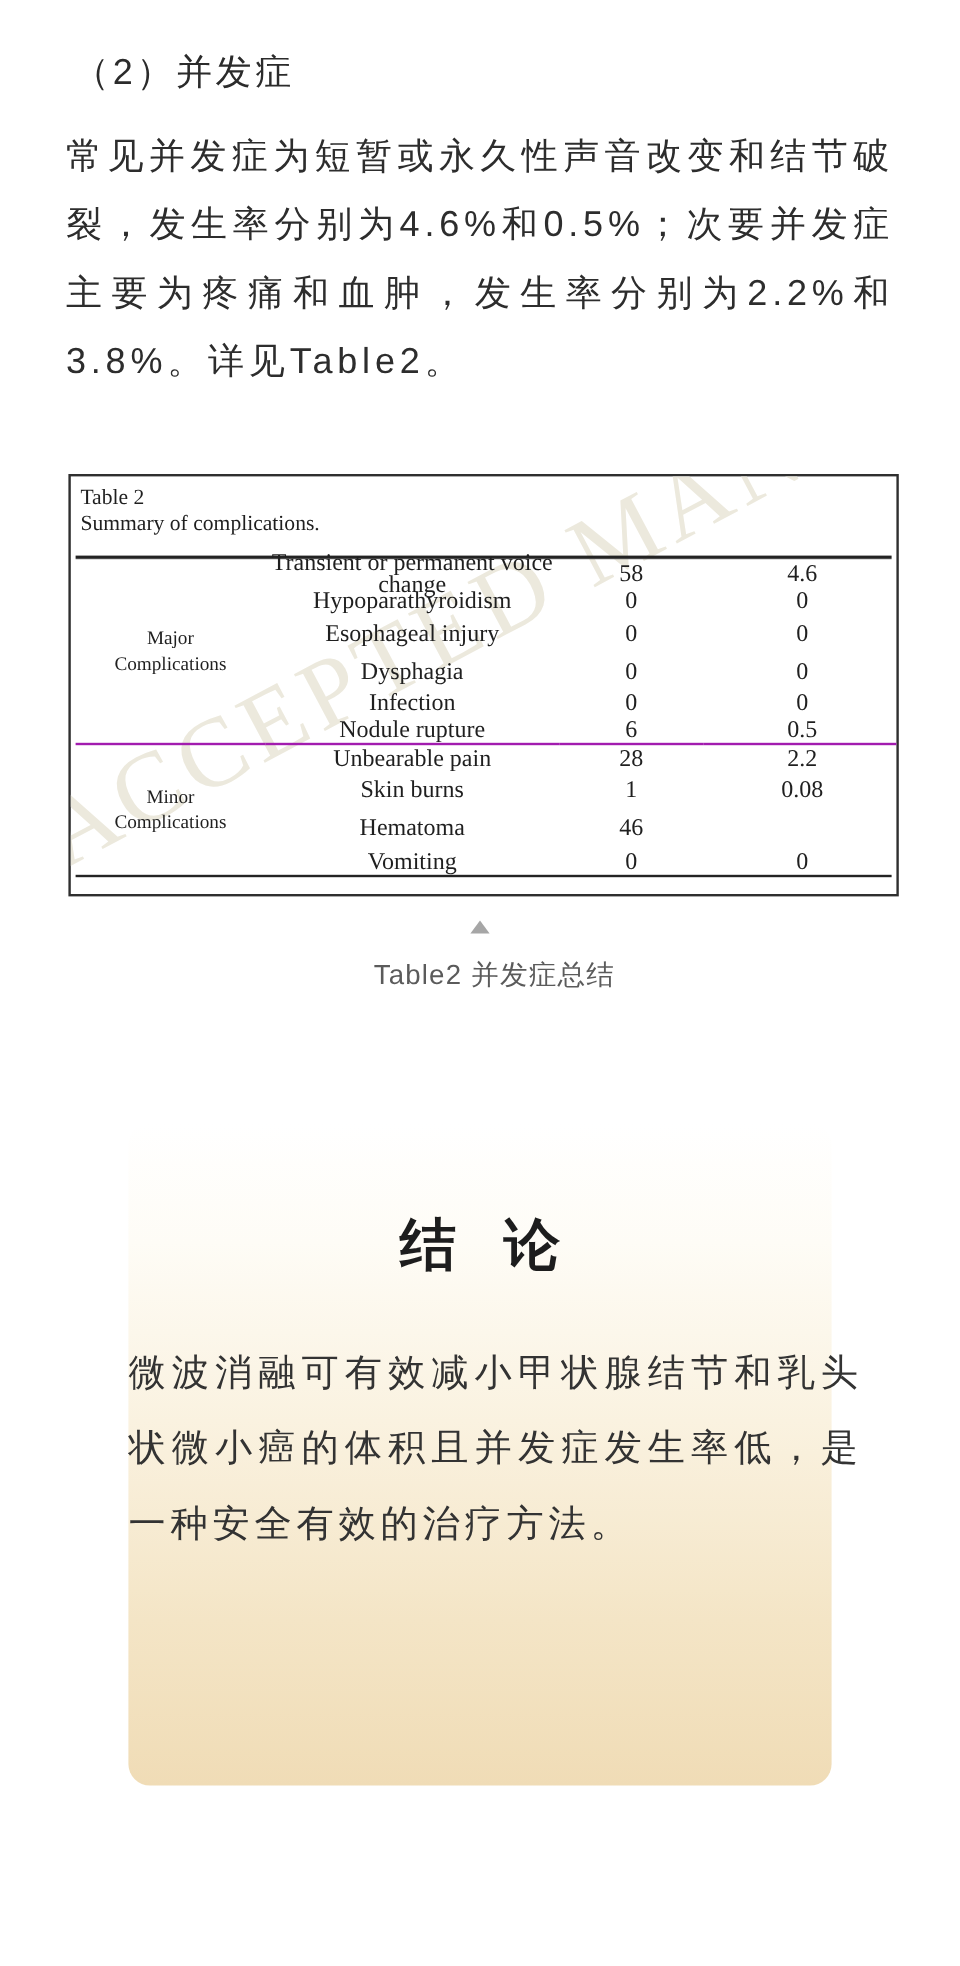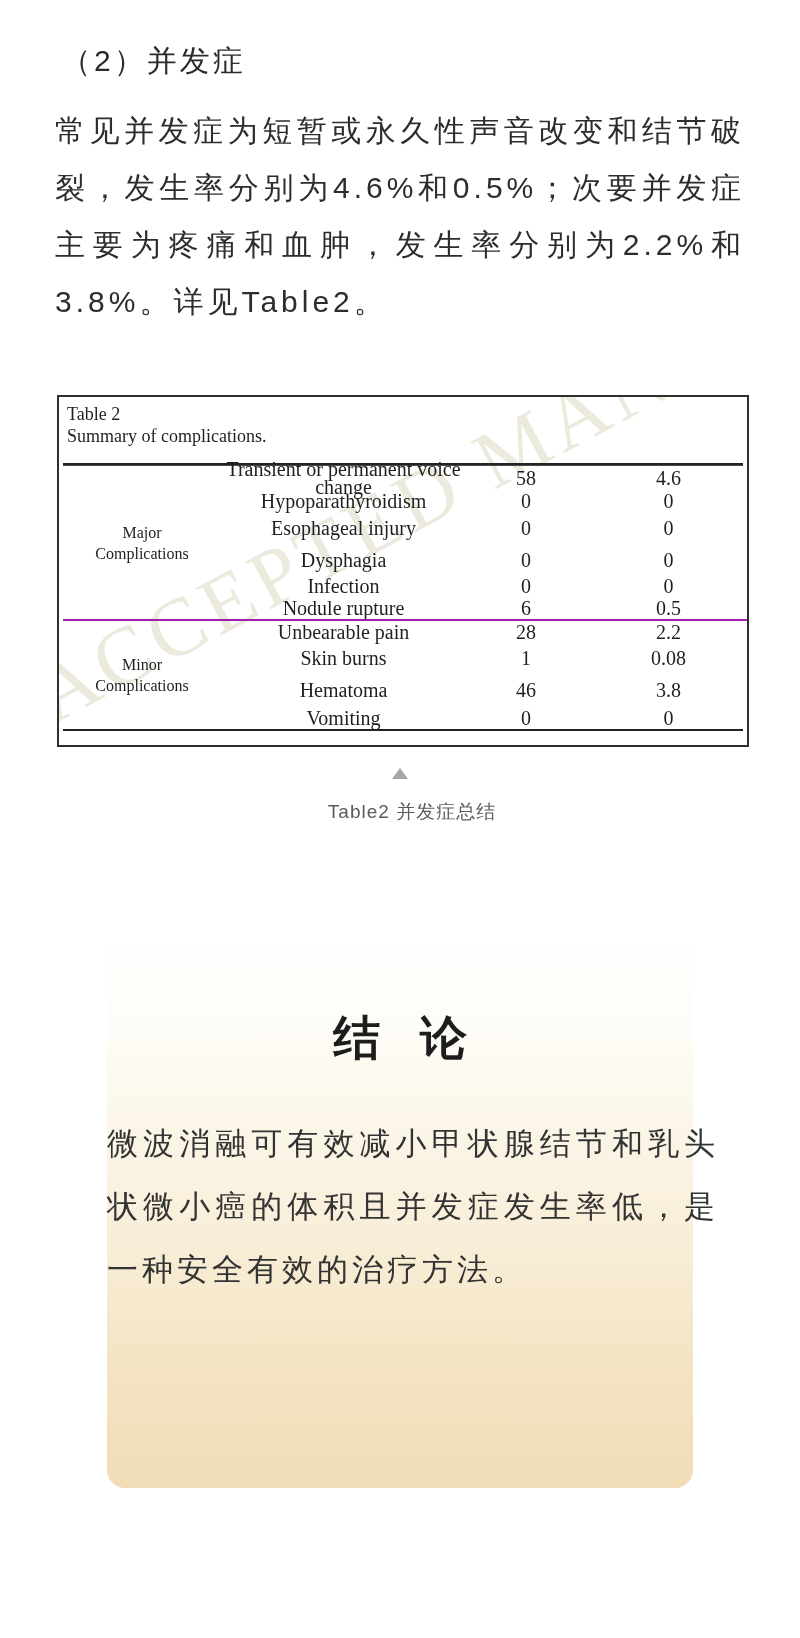--- a/index.html
+++ b/index.html
@@ -101,21 +101,21 @@
   .caption-wrap { margin-top: 18px; text-align: center; }
   .triangle-up {
     width: 0; height: 0;
     display: inline-block;
     border-left: 8px solid transparent;
     border-right: 8px solid transparent;
     border-bottom: 11px solid #a6a6a6;
   }
   .table-caption {
     margin-top: 13px;
-    font-size: 19px;
+    font-size: 23px;
     line-height: 32px;
     letter-spacing: 1px;
     color: #5b5b5b;
     padding-left: 24px;
   }
 
   
   .conclusion-card {
     margin: 108px auto 0 auto;
     width: 586px;
@@ -199,21 +199,20 @@
       <div class="cell divider-top" style="grid-column:2;grid-row:7">Unbearable pain</div>
       <div class="cell divider-top" style="grid-column:3;grid-row:7">28</div>
       <div class="cell divider-top" style="grid-column:4;grid-row:7">2.2</div>
 
       <div class="cell" style="grid-column:2;grid-row:8">Skin burns</div>
       <div class="cell" style="grid-column:3;grid-row:8">1</div>
       <div class="cell" style="grid-column:4;grid-row:8">0.08</div>
 
       <div class="cell" style="grid-column:2;grid-row:9">Hematoma</div>
       <div class="cell" style="grid-column:3;grid-row:9">46</div>
-      <div class="cell" style="grid-column:4;grid-row:9">3.8</div>
 
       <div class="cell" style="grid-column:2;grid-row:10">Vomiting</div>
       <div class="cell" style="grid-column:3;grid-row:10">0</div>
       <div class="cell" style="grid-column:4;grid-row:10">0</div>
 
     </div>
   </div>
 </figure>
 
 <div class="caption-wrap">

